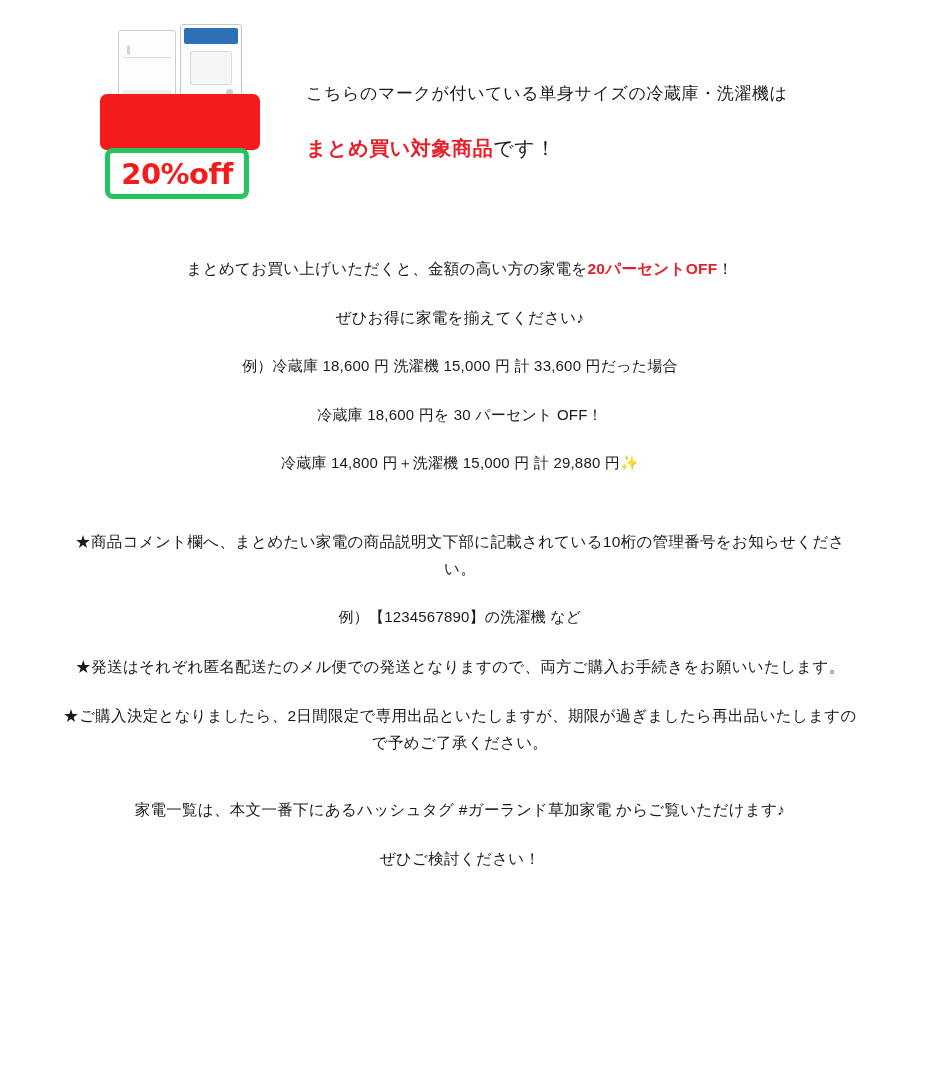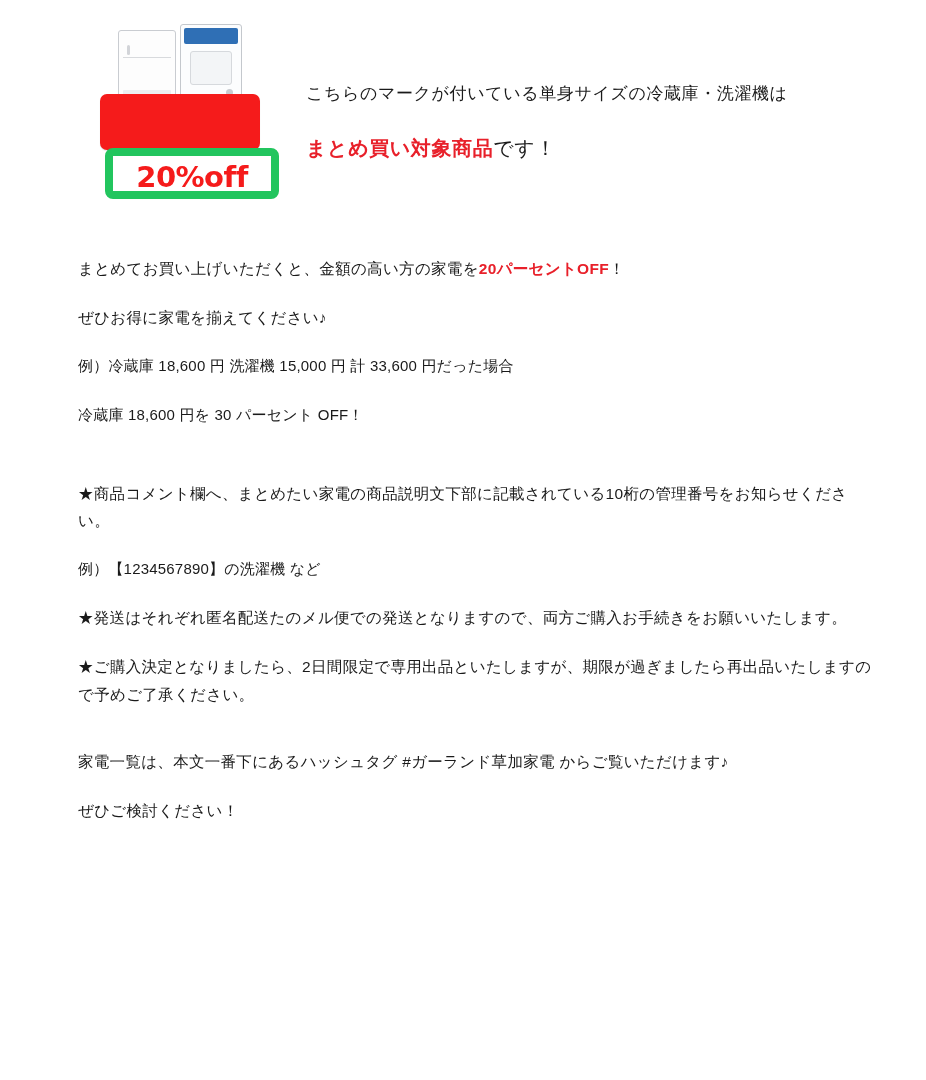--- a/index.html
+++ b/index.html
@@ -145,24 +145,24 @@
     font-size: 30px;
     font-weight: bold;
     letter-spacing: 1px;
     font-family: "DejaVu Sans", sans-serif;
     margin-top: 48px;
   }
   .badge-bot {
     position: absolute;
     left: 5px;
     top: 54px;
-    width: 174px;
+    width: 144px;
     height: 51px;
     background: #ffffff;
-    border: 8px solid #22c55e;
+    border: 5px solid #22c55e;
     border-radius: 8px;
     box-sizing: border-box;
   }
   .badge-bot span {
     display: block;
     text-align: center;
     line-height: 43px;
     color: #f51b1b;
     font-size: 29px;
     font-weight: bold;
@@ -189,23 +189,24 @@
     color: #1a1a1a;
   }
   .hl-red {
     color: #e8202a;
     font-weight: bold;
   }
 
   
   .body-copy {
     position: absolute;
-    left: 78px;
+    left: 60px;
     top: 255px;
     width: 800px;
+    text-align: center;
   }
   .p {
     font-size: 15.5px;
     line-height: 1.75;
     color: #1a1a1a;
     margin: 0 0 22px 0;
     letter-spacing: 0.3px;
   }
   .p.sm {
     font-size: 15px;
@@ -270,20 +271,23 @@
     <p class="p">
       <span>まとめてお買い上げいただくと、金額の高い方の家電を</span><span class="red-bold">20パーセントOFF</span><span>！</span>
     </p>
 
     <p class="p">ぜひお得に家電を揃えてください♪</p>
 
     <p class="p sm">例）冷蔵庫 18,600 円  洗濯機 15,000 円  計  33,600 円だった場合</p>
 
     <p class="p sm">冷蔵庫 18,600 円を 30 パーセント OFF！</p>
 
+    <p class="p sm">
+      <span>冷蔵庫 14,800 円＋洗濯機 15,000 円  計  29,880 円</span><span class="sparkle">✨</span>
+    </p>
 
     <div class="gap-lg"></div>
 
     <p class="p">★商品コメント欄へ、まとめたい家電の商品説明文下部に記載されている10桁の管理番号をお知らせください。</p>
 
     <p class="p sm">例）【1234567890】の洗濯機  など</p>
 
     <p class="p">★発送はそれぞれ匿名配送たのメル便での発送となりますので、両方ご購入お手続きをお願いいたします。</p>
 
     <p class="p">★ご購入決定となりましたら、2日間限定で専用出品といたしますが、期限が過ぎましたら再出品いたしますので予めご了承ください。</p>

